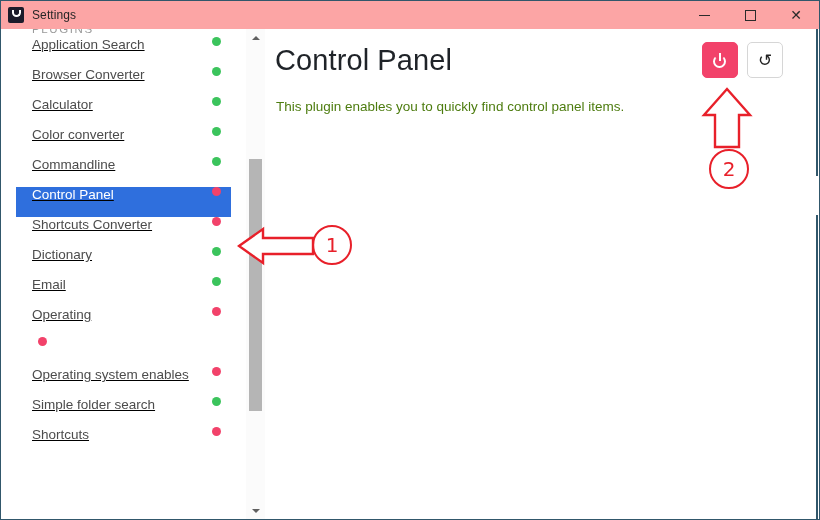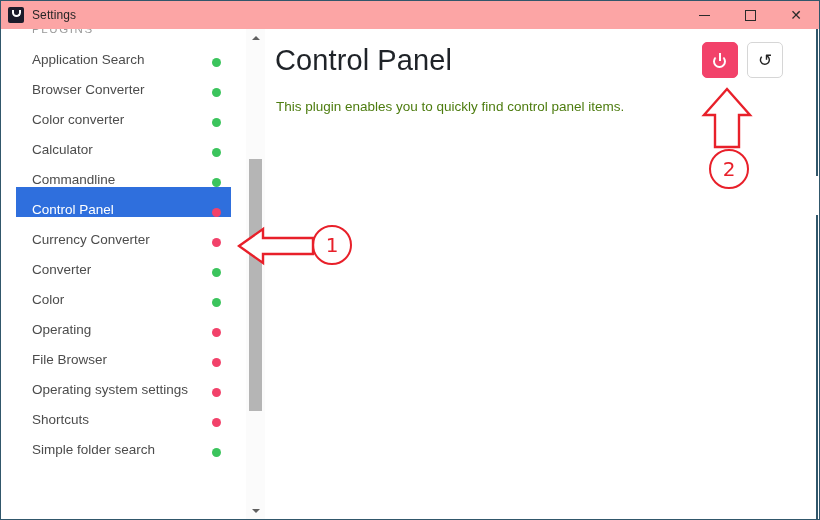--- a/index.html
+++ b/index.html
@@ -117,25 +117,26 @@
     font-size: 11.5px;
     letter-spacing: 1.6px;
     color: #9a9a9a;
     padding: 0 0 0 30px;
     height: 30px;
     line-height: 44px;
   }
   .plug-row {
     height: 30px;
     display: flex;
-    align-items: flex-end;
+    align-items: flex-start;
     padding-left: 16px;
     padding-right: 10px;
     margin: 0 14px 0 14px;
     box-sizing: border-box;
+    text-decoration: underline;
   }
   .plug-row .label {
     font-size: 13.5px;
     color: #4c4c4c;
     white-space: nowrap;
     flex: 1 1 auto;
     overflow: hidden;
   }
   .plug-row.selected {
     background: #2f6fdd;
@@ -392,66 +393,65 @@
       <div id="plugin-rows">
           <div class="plug-row">
             <div class="label">Application Search</div>
             <span class="dot on" style="background: rgb(59, 196, 92);"></span>
           </div>
           <div class="plug-row">
             <div class="label">Browser Converter</div>
             <span class="dot on" style="background: rgb(59, 196, 92);"></span>
           </div>
           <div class="plug-row">
+            <div class="label">Calculator</div>
+            <span class="dot on" style="background: rgb(59, 196, 92);"></span>
+          </div>
+          <div class="plug-row">
             <div class="label">Color converter</div>
-            <span class="dot on" style="background: rgb(59, 196, 92);"></span>
-          </div>
-          <div class="plug-row">
-            <div class="label">Calculator</div>
             <span class="dot on" style="background: rgb(59, 196, 92);"></span>
           </div>
           <div class="plug-row">
             <div class="label">Commandline</div>
             <span class="dot on" style="background: rgb(59, 196, 92);"></span>
           </div>
           <div class="plug-row selected">
             <div class="label">Control Panel</div>
             <span class="dot off" style="background: rgb(242, 66, 106);"></span>
           </div>
           <div class="plug-row">
-            <div class="label">Currency Converter</div>
-            <span class="dot off" style="background: rgb(242, 66, 106);"></span>
-          </div>
-          <div class="plug-row">
-            <div class="label">Converter</div>
-            <span class="dot on" style="background: rgb(59, 196, 92);"></span>
-          </div>
-          <div class="plug-row">
-            <div class="label">Color</div>
+            <div class="label">Shortcuts Converter</div>
+            <span class="dot off" style="background: rgb(242, 66, 106);"></span>
+          </div>
+          <div class="plug-row">
+            <div class="label">Dictionary</div>
+            <span class="dot on" style="background: rgb(59, 196, 92);"></span>
+          </div>
+          <div class="plug-row">
+            <div class="label">Email</div>
             <span class="dot on" style="background: rgb(59, 196, 92);"></span>
           </div>
           <div class="plug-row">
             <div class="label">Operating</div>
             <span class="dot off" style="background: rgb(242, 66, 106);"></span>
           </div>
           <div class="plug-row">
-            <div class="label">File Browser</div>
-            <span class="dot off" style="background: rgb(242, 66, 106);"></span>
-          </div>
-          <div class="plug-row">
-            <div class="label">Operating system settings</div>
-            <span class="dot off" style="background: rgb(242, 66, 106);"></span>
+            <span class="dot off" style="background: rgb(242, 66, 106);"></span>
+          </div>
+          <div class="plug-row">
+            <div class="label">Operating system enables</div>
+            <span class="dot off" style="background: rgb(242, 66, 106);"></span>
+          </div>
+          <div class="plug-row">
+            <div class="label">Simple folder search</div>
+            <span class="dot on" style="background: rgb(59, 196, 92);"></span>
           </div>
           <div class="plug-row">
             <div class="label">Shortcuts</div>
             <span class="dot off" style="background: rgb(242, 66, 106);"></span>
-          </div>
-          <div class="plug-row">
-            <div class="label">Simple folder search</div>
-            <span class="dot on" style="background: rgb(59, 196, 92);"></span>
           </div>
         </div>
     </div>
   </div>
 
   <div id="side-scroll">
     <div class="sb-arrow up">
       <span class="tri-up"></span>
     </div>
     <div id="side-thumb"></div>

